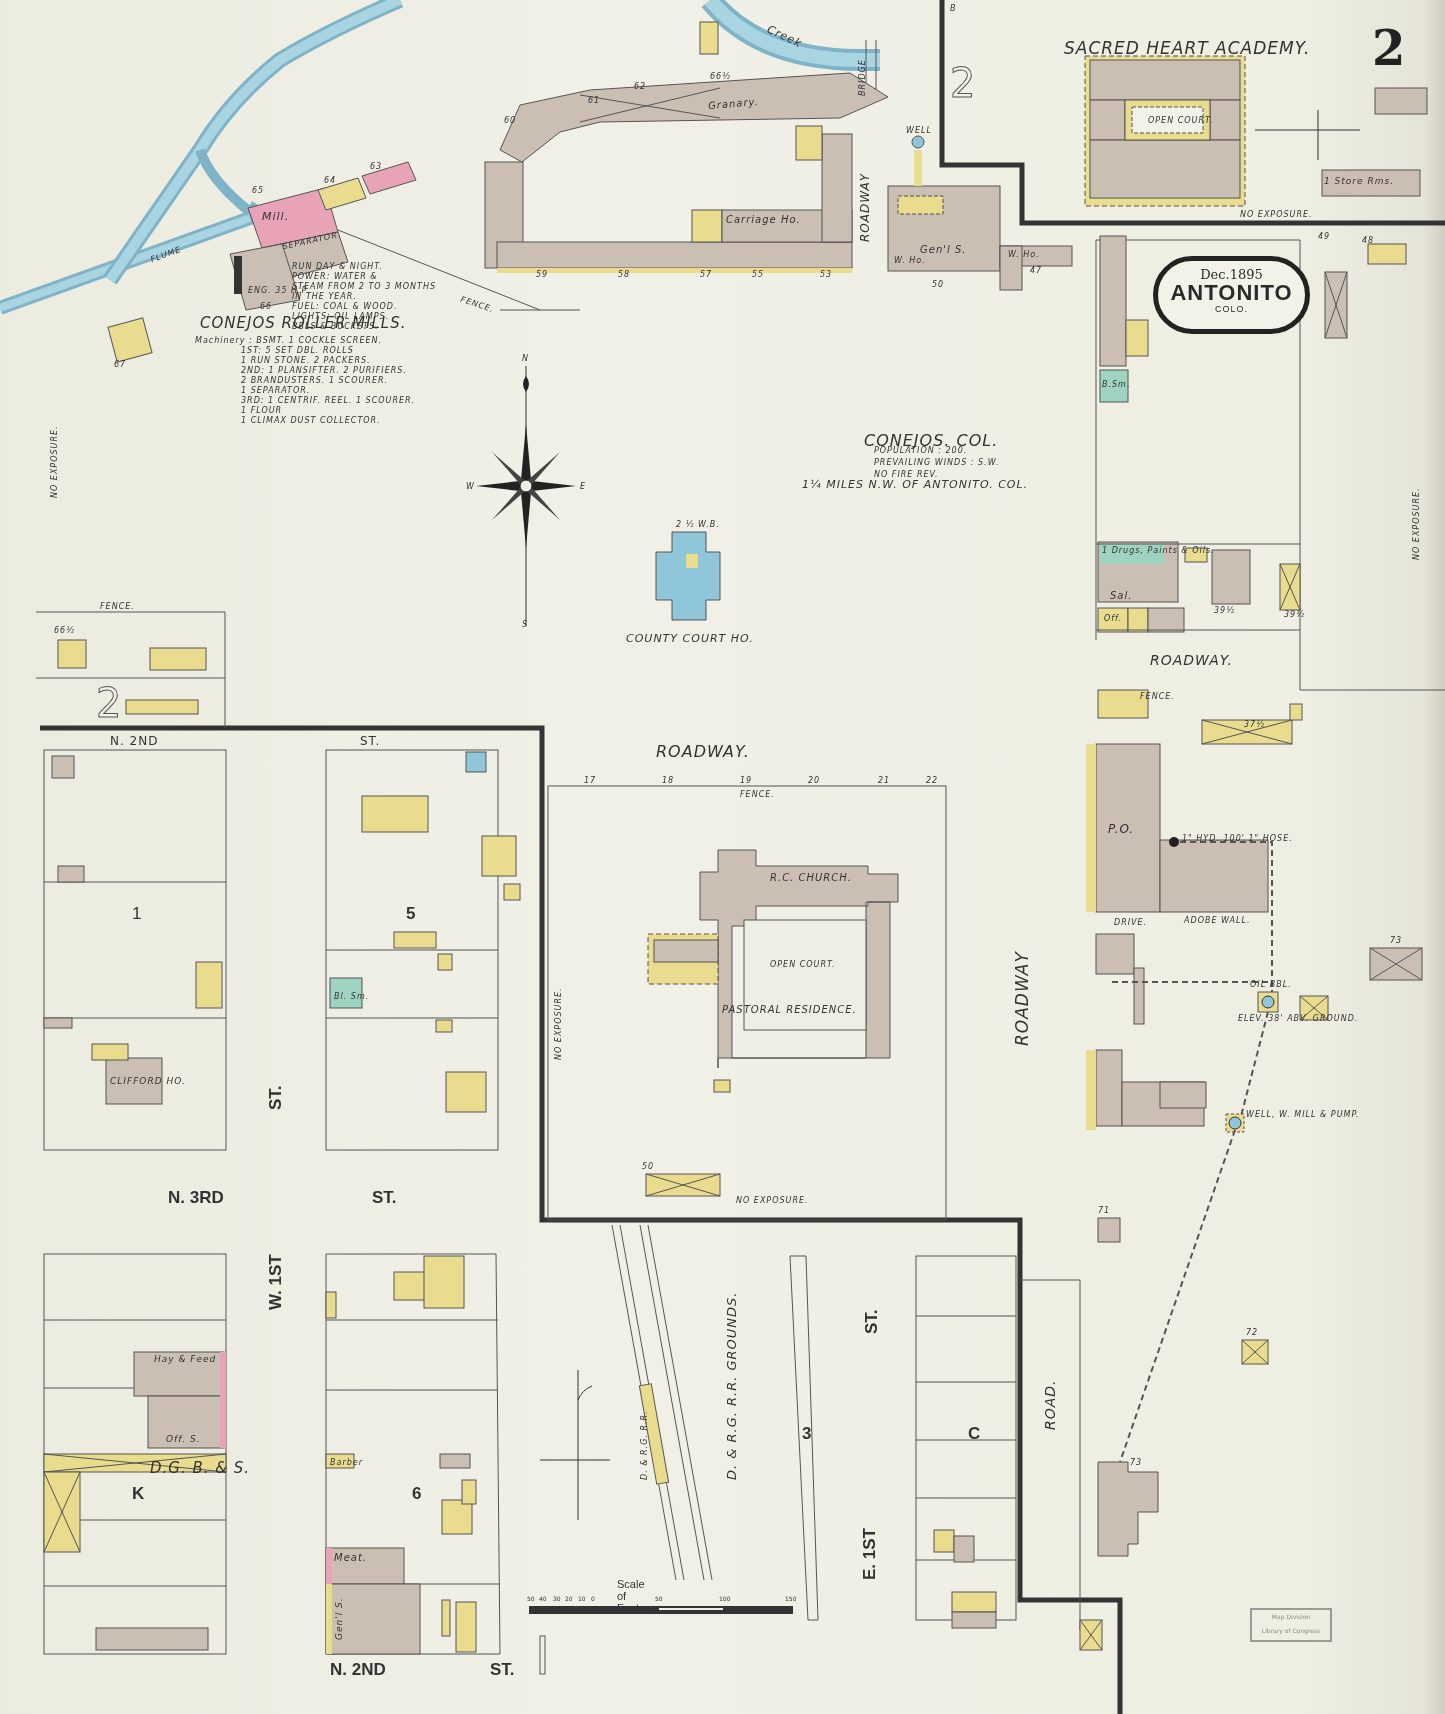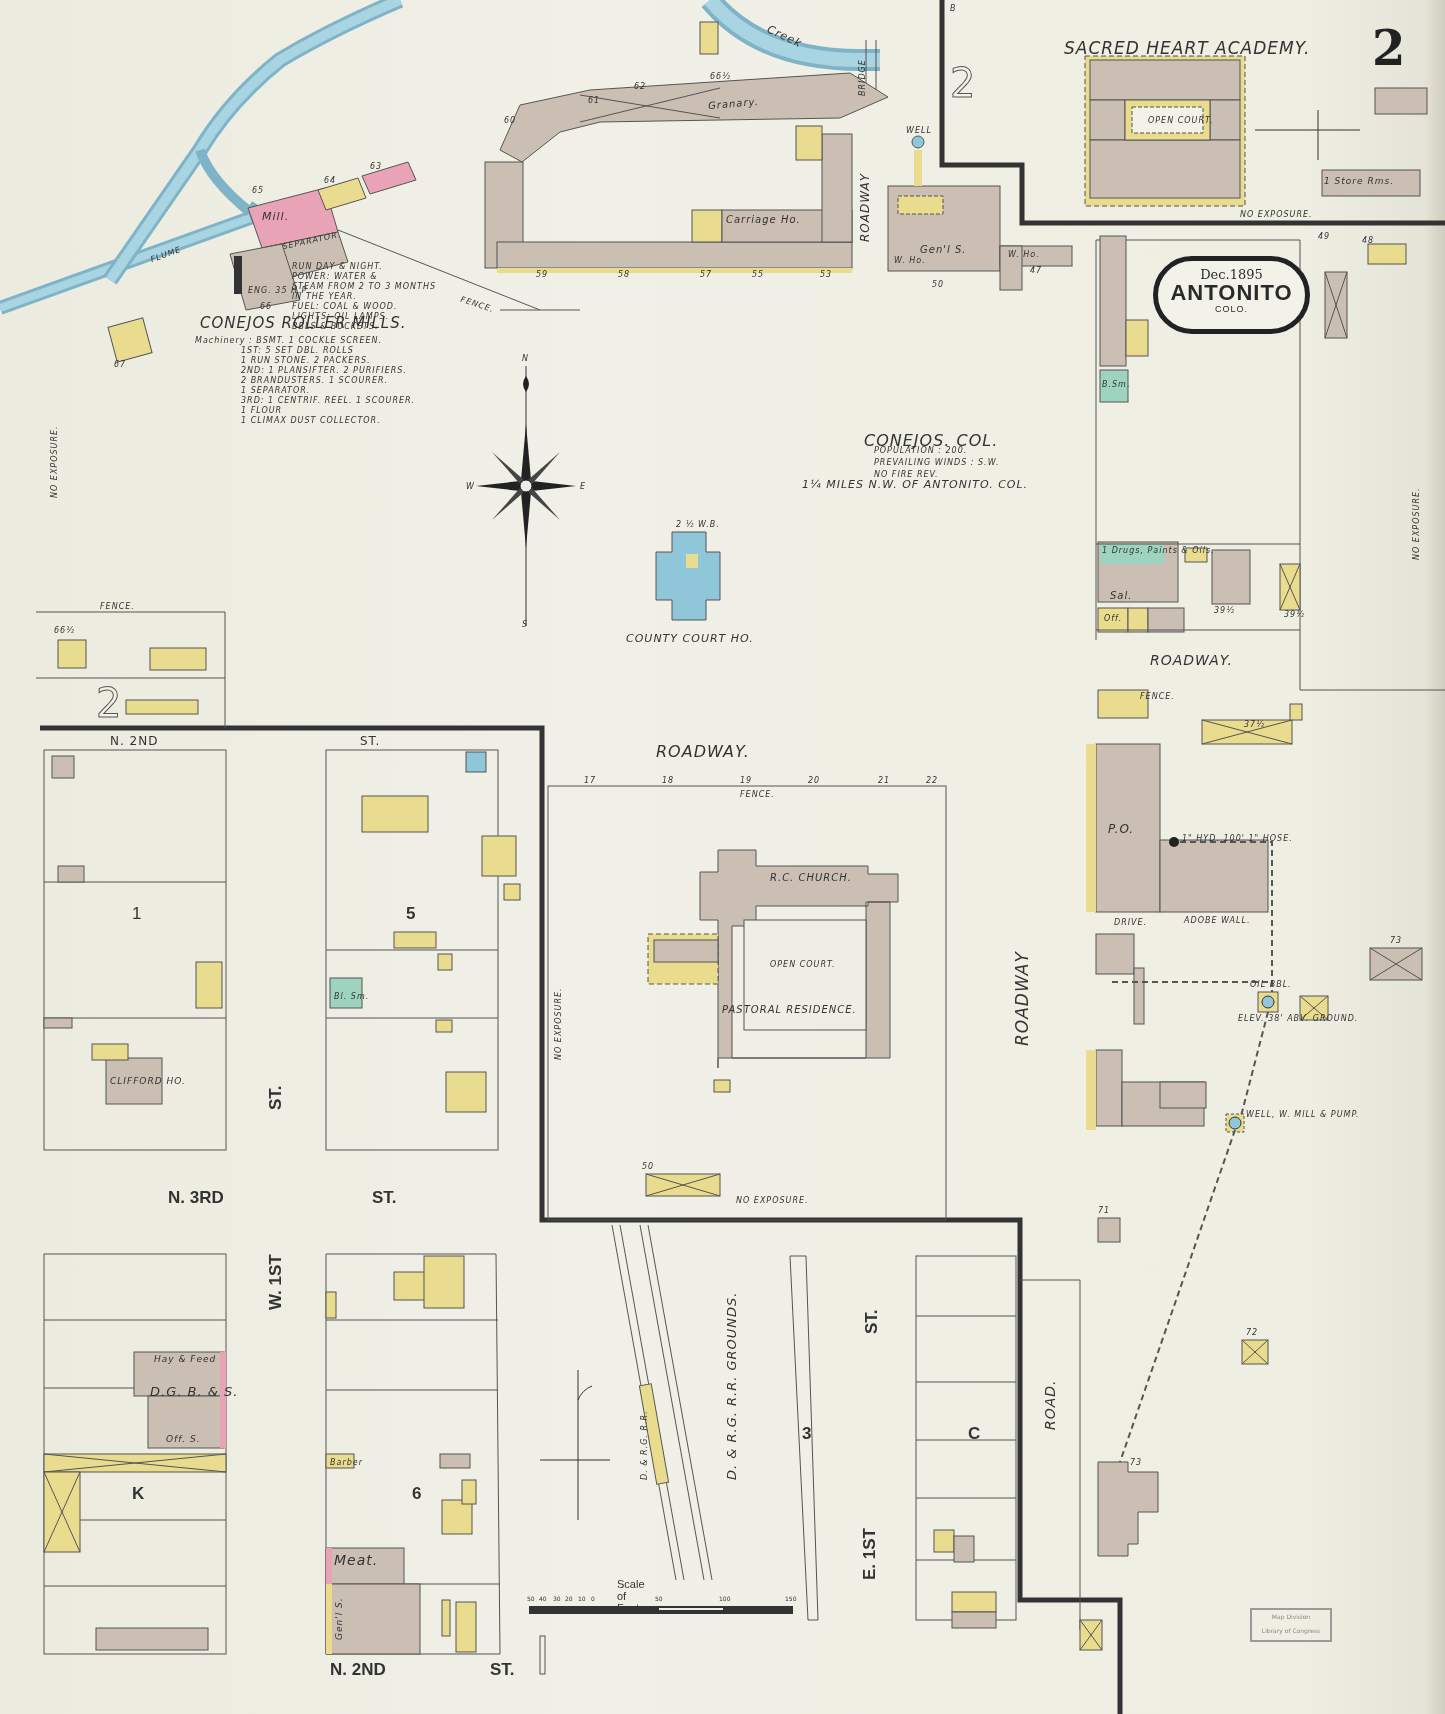--- a/index.html
+++ b/index.html
@@ -325,26 +325,26 @@
 <div class="lbl small" style="left:894px;top:256px;">W. Ho.</div>
 <div class="lbl small" style="left:1008px;top:250px;">W. Ho.</div>
 <div class="lbl small" style="left:906px;top:126px;">WELL</div>
 <div class="lbl" style="left:1108px;top:822px;font-size:12px;">P.O.</div>
 <div class="lbl small" style="left:1324px;top:176px;font-size:9px;">1 Store Rms.</div>
 <div class="lbl small" style="left:1102px;top:380px;">B.Sm.</div>
 <div class="lbl small" style="left:1102px;top:546px;">1 Drugs, Paints &amp; Oils.</div>
 <div class="lbl" style="left:1110px;top:590px;font-size:10px;">Sal.</div>
 <div class="lbl small" style="left:1104px;top:614px;">Off.</div>
 <div class="lbl small" style="left:154px;top:1354px;font-size:9px;">Hay &amp; Feed</div>
-<div class="lbl small" style="left:150px;top:1384px;font-size:13px;font-style:italic;">D.G. B. &amp; S.</div>
+<div class="lbl small" style="left:150px;top:1459px;font-size:15px;font-style:italic;">D.G. B. &amp; S.</div>
 <div class="lbl small" style="left:166px;top:1434px;font-size:9px;">Off. S.</div>
 <div class="lbl small" style="left:110px;top:1076px;font-size:9px;">CLIFFORD HO.</div>
 <div class="lbl small" style="left:334px;top:992px;">Bl. Sm.</div>
 <div class="lbl small" style="left:330px;top:1458px;">Barber</div>
-<div class="lbl small" style="left:334px;top:1552px;font-size:14px;">Meat.</div>
+<div class="lbl small" style="left:334px;top:1552px;font-size:10px;">Meat.</div>
 <div class="lbl small vert" style="left:334px;top:1640px;font-size:9px;">Gen'l S.</div>
 <div class="lbl small" style="left:1182px;top:834px;">1" HYD. 100' 1" HOSE.</div>
 <div class="lbl small" style="left:1250px;top:980px;">OIL BBL.</div>
 <div class="lbl small" style="left:1238px;top:1014px;">ELEV. 38' ABV. GROUND.</div>
 <div class="lbl small" style="left:1246px;top:1110px;">WELL, W. MILL &amp; PUMP.</div>
 
 <div class="lbl" style="left:110px;top:734px;font-size:12px;font-style:normal;">N. 2ND</div>
 <div class="lbl" style="left:360px;top:734px;font-size:12px;font-style:normal;">ST.</div>
 <div class="st" style="left:168px;top:1188px;">N. 3RD</div>
 <div class="st" style="left:372px;top:1188px;">ST.</div>

